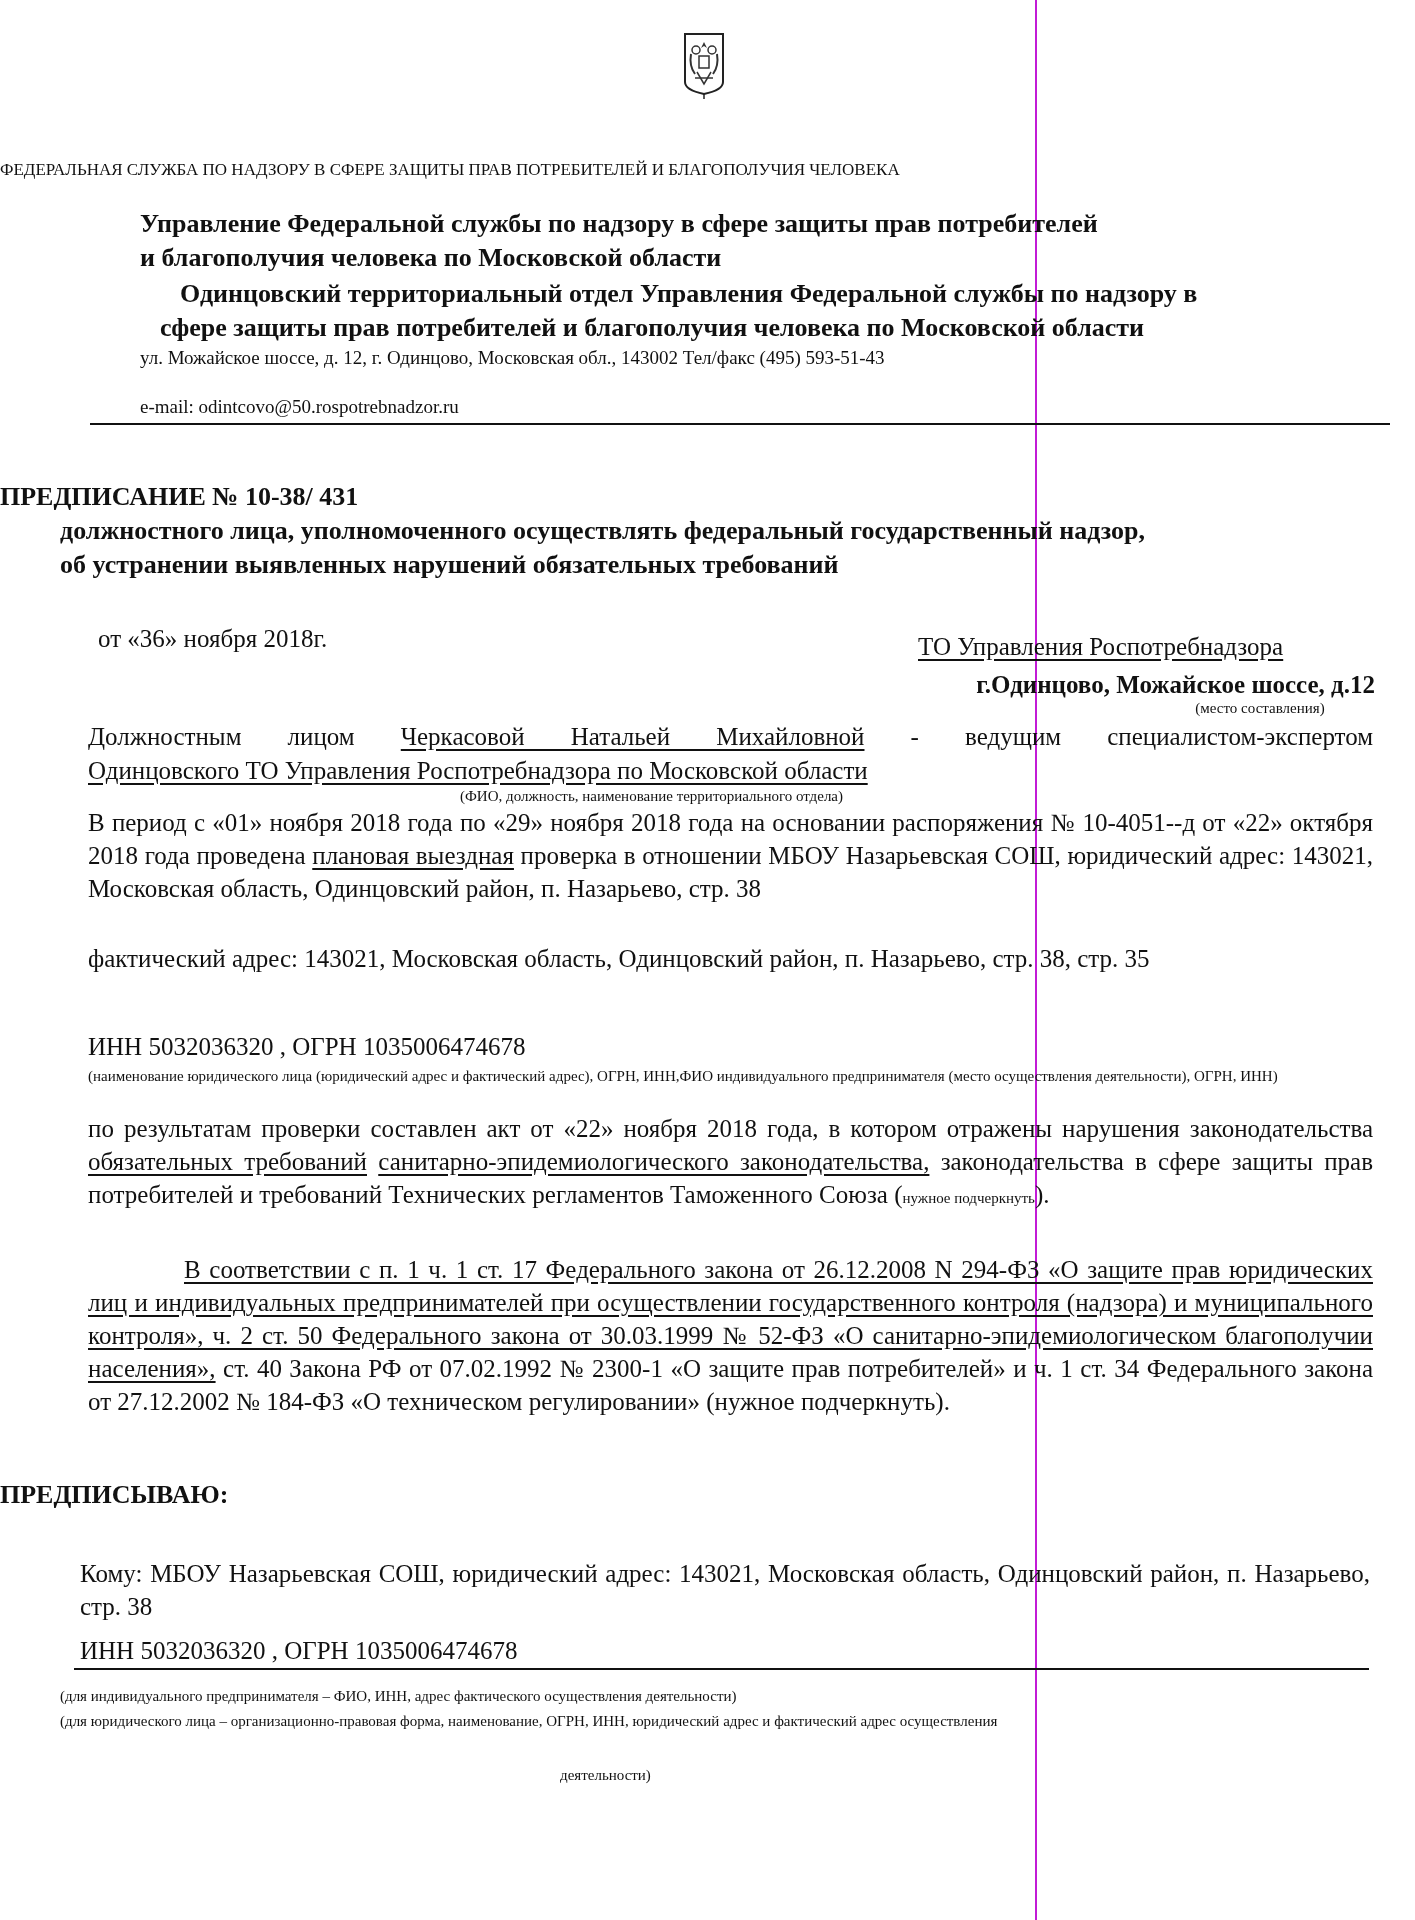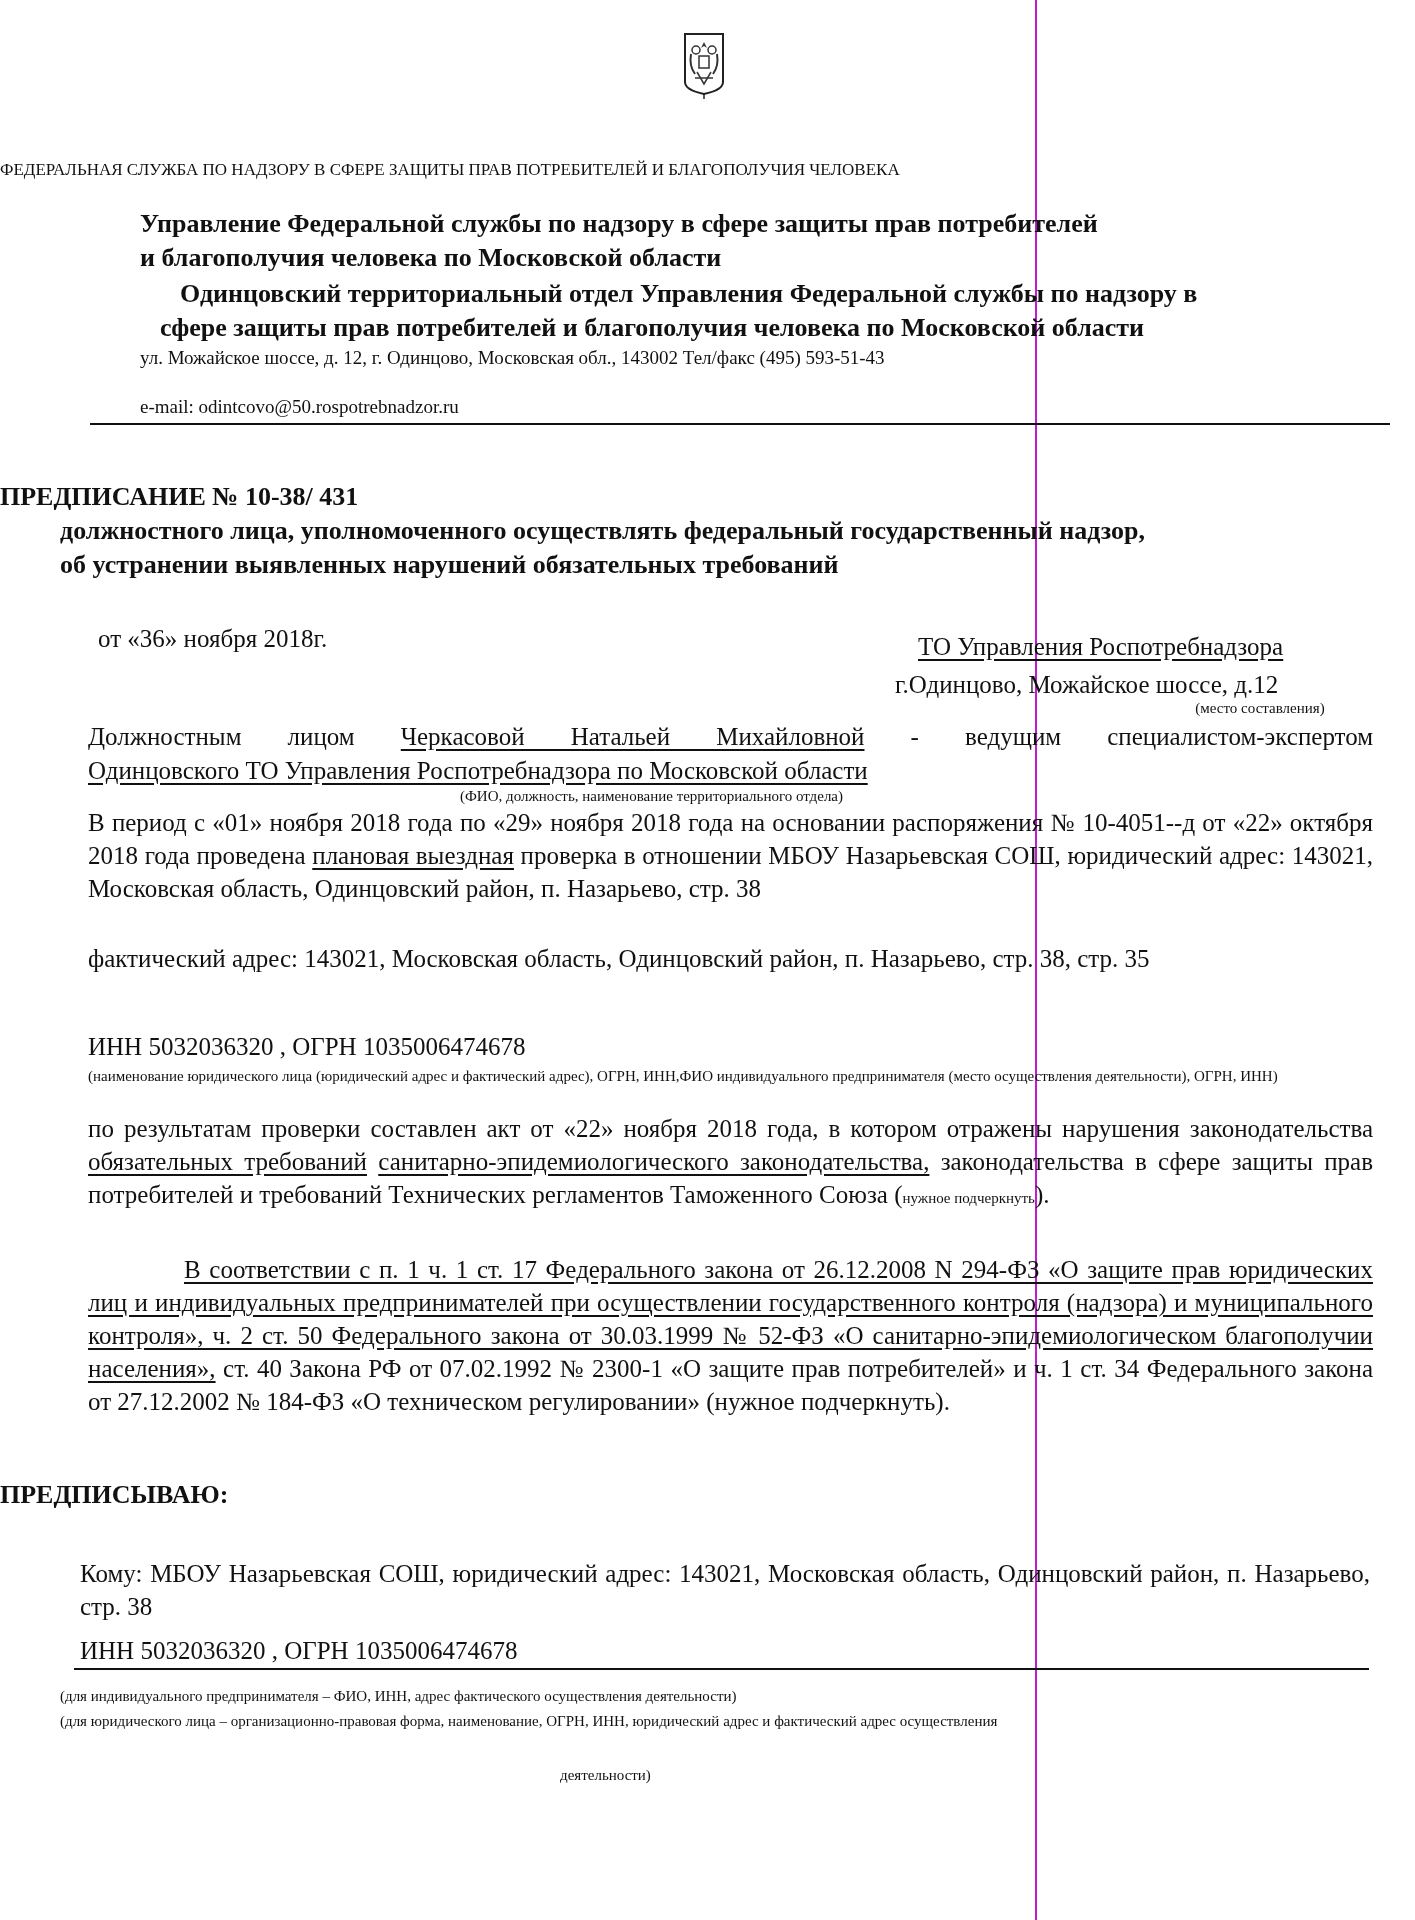--- a/index.html
+++ b/index.html
@@ -60,21 +60,21 @@
 <div class="abs center contact" style="left:140px; width:1180px; top:394px;">e-mail: odintcovo@50.rospotrebnadzor.ru</div>
 
 <div class="abs hr" style="left:90px; width:1300px; top:423px;"></div>
 
 <div class="abs center title" style="left:0; width:1125px; top:480px;">ПРЕДПИСАНИЕ № 10-38/ 431</div>
 <div class="abs center title" style="left:60px; width:1340px; top:514px;">должностного лица, уполномоченного осуществлять федеральный государственный надзор,</div>
 <div class="abs center title" style="left:60px; width:1340px; top:548px;">об устранении выявленных нарушений обязательных требований</div>
 
 <div class="abs body-text" style="left:98px; top:622px;">от «36» ноября 2018г.</div>
 <div class="abs body-text u" style="left:893px; top:630px;margin-left:25px;">ТО Управления Роспотребнадзора</div>
-<div class="abs body-text" style="left:895px; top:668px; text-align:left; width:480px;">г.Одинцово, Можайское шоссе, д.12</div>
+<div class="abs body-text" style="left:895px; top:668px; text-align:right; width:480px;font-weight:bold;">г.Одинцово, Можайское шоссе, д.12</div>
 <div class="abs small" style="left:1150px; top:698px; width:220px; text-align:center;">(место составления)</div>
 
 <div class="abs body-text" style="left:88px; top:720px; width:1285px; text-align-last:justify;">
   <span>Должностным лицом </span><span class="u">Черкасовой Натальей Михайловной</span><span> - ведущим специалистом-экспертом</span>
 </div>
 <div class="abs body-text u" style="left:88px; top:754px;">Одинцовского ТО Управления Роспотребнадзора по Московской области</div>
 <div class="abs small" style="left:460px; top:786px;">(ФИО, должность, наименование территориального отдела)</div>
 
 <div class="abs body-text" style="left:88px; top:806px; width:1285px;">
   <span>В период с «01» ноября 2018 года по «29» ноября 2018 года на основании распоряжения № 10-4051--д от «22» октября 2018 года проведена </span><span class="u">плановая выездная</span><span>  проверка в отношении МБОУ Назарьевская СОШ, юридический адрес: 143021, Московская область, Одинцовский район, п. Назарьево, стр. 38</span>

